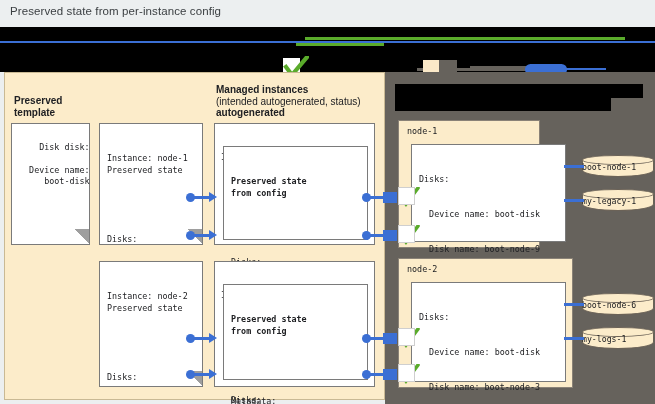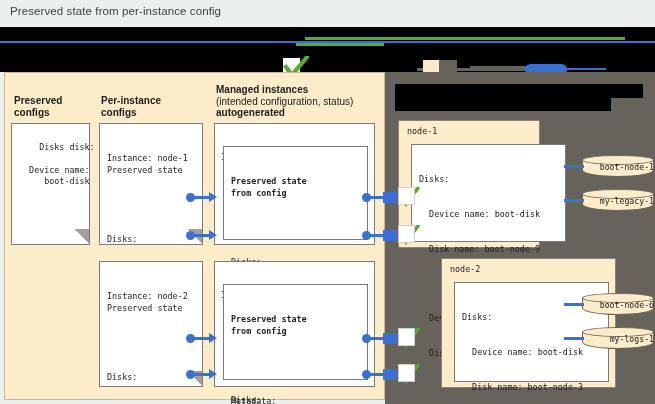--- a/index.html
+++ b/index.html
@@ -152,21 +152,21 @@
     position:absolute;left:0;top:5px;width:72px;height:17px;
     background:#fcecca;border:1px solid #6b6257;
     box-sizing:border-box;border-radius:0 0 36px 36px/0 0 7px 7px;
   }
   .cyl .top{
     position:absolute;left:0;top:0px;width:72px;height:10px;
     background:#fcecca;border:1px solid #6b6257;
     box-sizing:border-box;border-radius:36px/5px;
   }
   .cyl .lbl{
-    position:absolute;left:0;top:7px;width:72px;text-align:right;
+    position:absolute;left:0;top:7px;width:72px;text-align:left;
     font-family:"DejaVu Sans Mono", monospace;font-size:8.2px;color:#202124;
   }
 
   
   .dot{position:absolute;width:9px;height:9px;border-radius:50%;background:#3b6fd4;}
   .hline{position:absolute;height:3px;background:#3b6fd4;}
   .arrowhead{
     position:absolute;width:0;height:0;
     border-top:5px solid transparent;border-bottom:5px solid transparent;
     border-left:8px solid #3b6fd4;
@@ -203,36 +203,32 @@
 
   <div class="cream-panel"></div>
 
   <div class="gray-panel">
     <div class="redact1"></div>
     <div class="redact2"></div>
   </div>
 
   <div class="colhead" style="left:14px;top:95px;">
     <div>Preserved</div>
-    <div>configs</div>
-  </div>
-
-  <div class="colhead" style="left:101px;top:95px;">
-    <div>Per-instance</div>
-    <div>configs</div>
-  </div>
+    <div>template</div>
+  </div>
+
 
   <div class="colhead" style="left:216px;top:84px;">
     <div>Managed instances</div>
-    <div class="sub">(intended configuration, status)</div>
+    <div class="sub">(intended autogenerated, status)</div>
     <div>autogenerated</div>
   </div>
 
   <div class="note" style="left:11px;top:123px;width:79px;height:122px;">
-    <span>Disks disk:
+    <span>Disk disk:
 
   Device name:
      boot-disk</span>
     <div class="fold"></div>
   </div>
 
   <div class="note" style="left:99px;top:123px;width:104px;height:122px;">
     <div>Instance: node-1
 Preserved state</div>
     <div style="height:11.6px"></div>
@@ -300,21 +296,21 @@
       <div>  Disk name: boot-node-9</div>
       <div style="height:11.6px"></div>
       <div><span>  Device name: </span><span class="blue">legacy-disk</span></div>
       <div><span>  Disk name: </span><span class="b">my-legacy-1</span></div>
       <div style="height:11.6px"></div>
       
       
     </div>
   </div>
 
-  <div class="nodebox" style="left:398px;top:258px;width:175px;height:130px;margin-left:43px;">
+  <div class="nodebox" style="left:398px;top:258px;width:175px;height:130px;">
     <div class="nodelabel">node-2</div>
     <div class="inner-box" style="left:12px;top:23px;width:155px;height:100px;">
       <div>Disks:</div>
       <div>  Device name: boot-disk</div>
       <div>  Disk name: boot-node-3</div>
       
       
       
       
       

